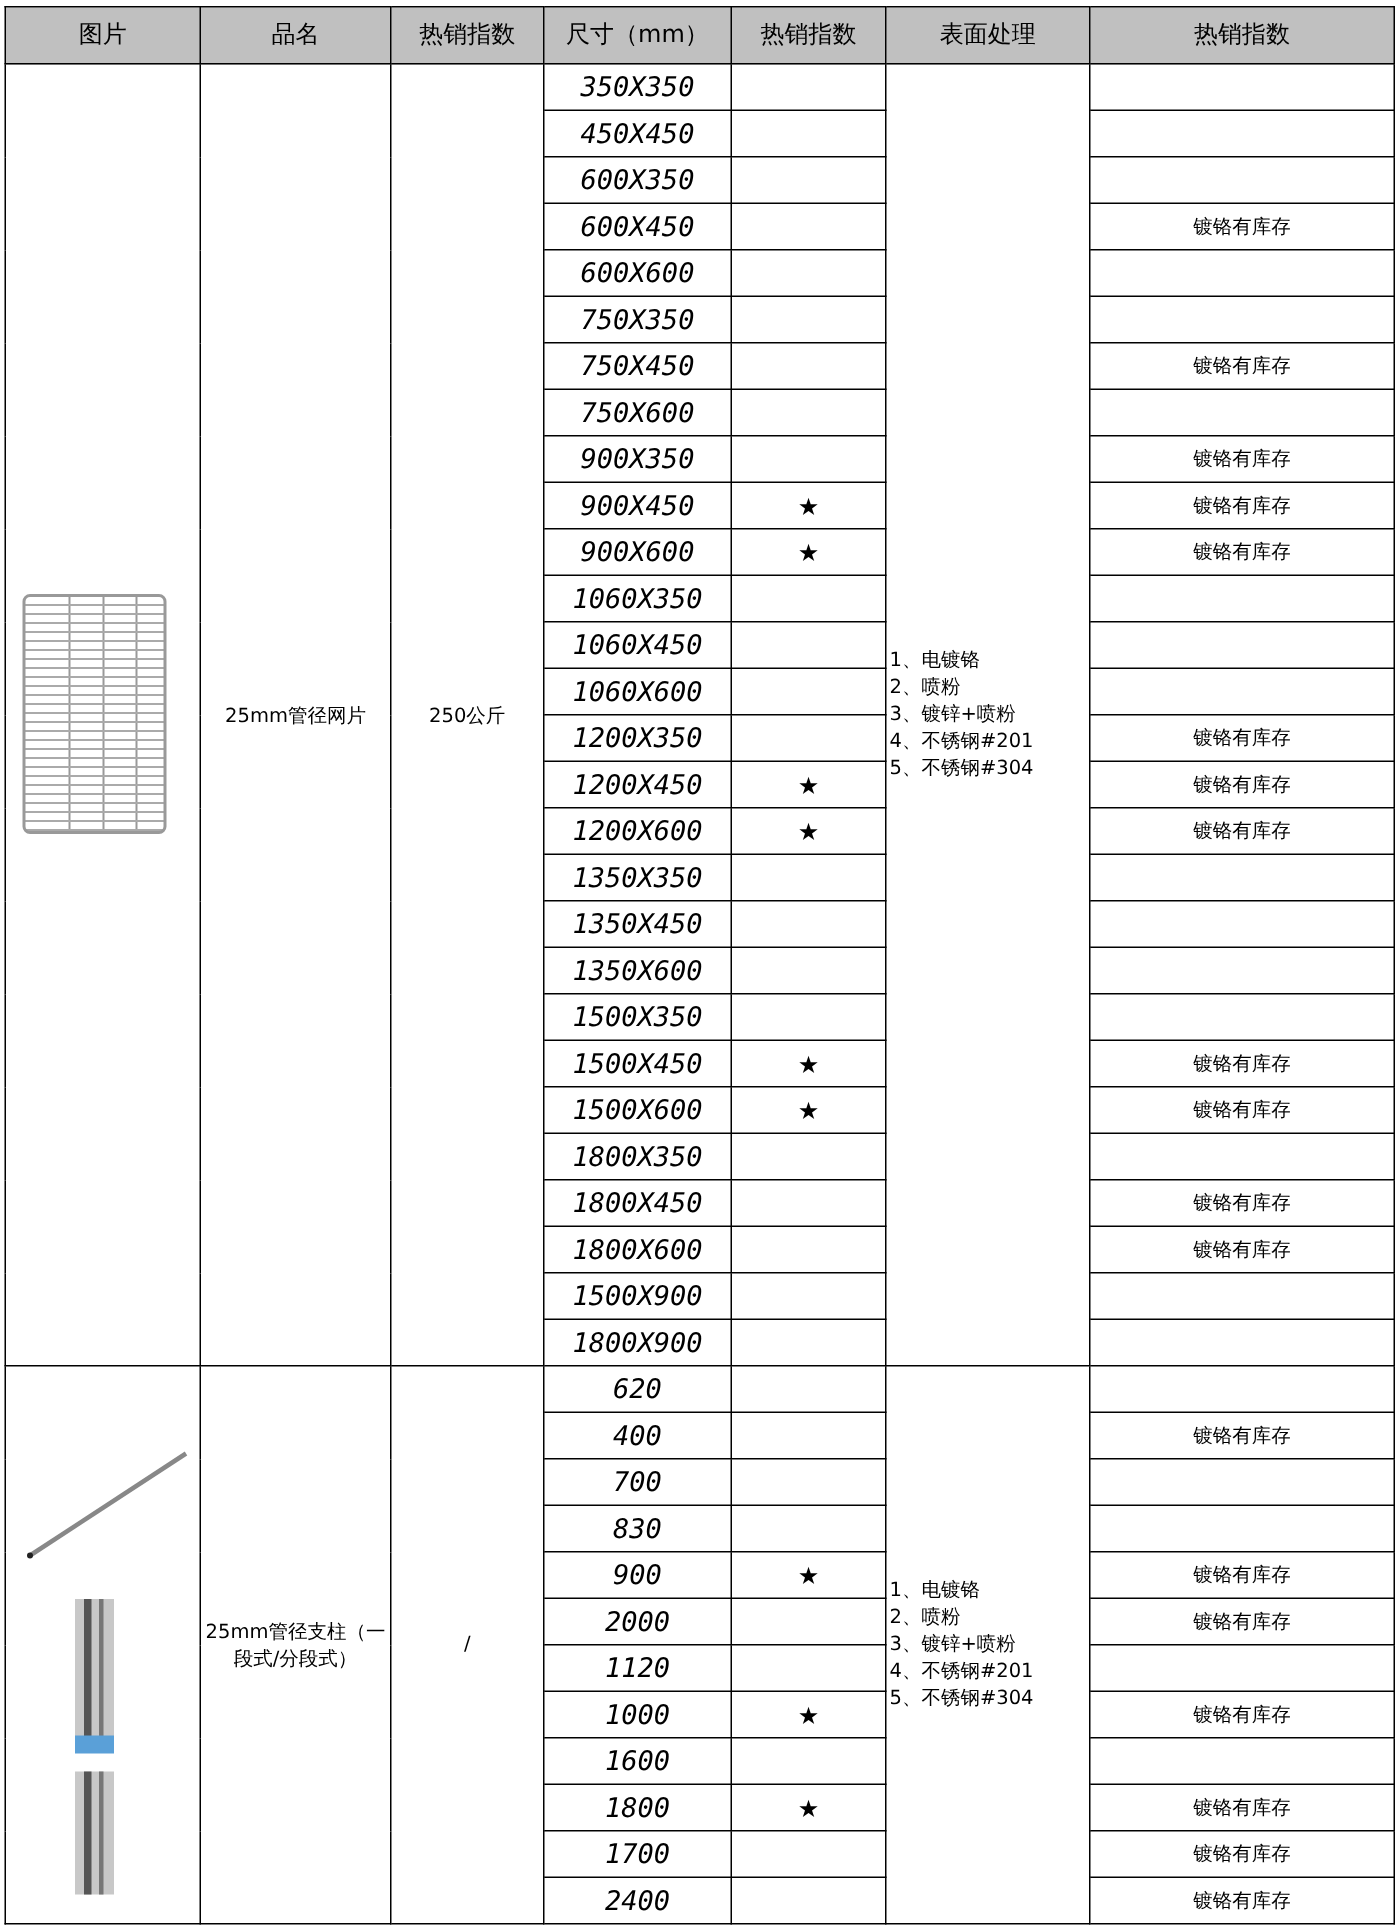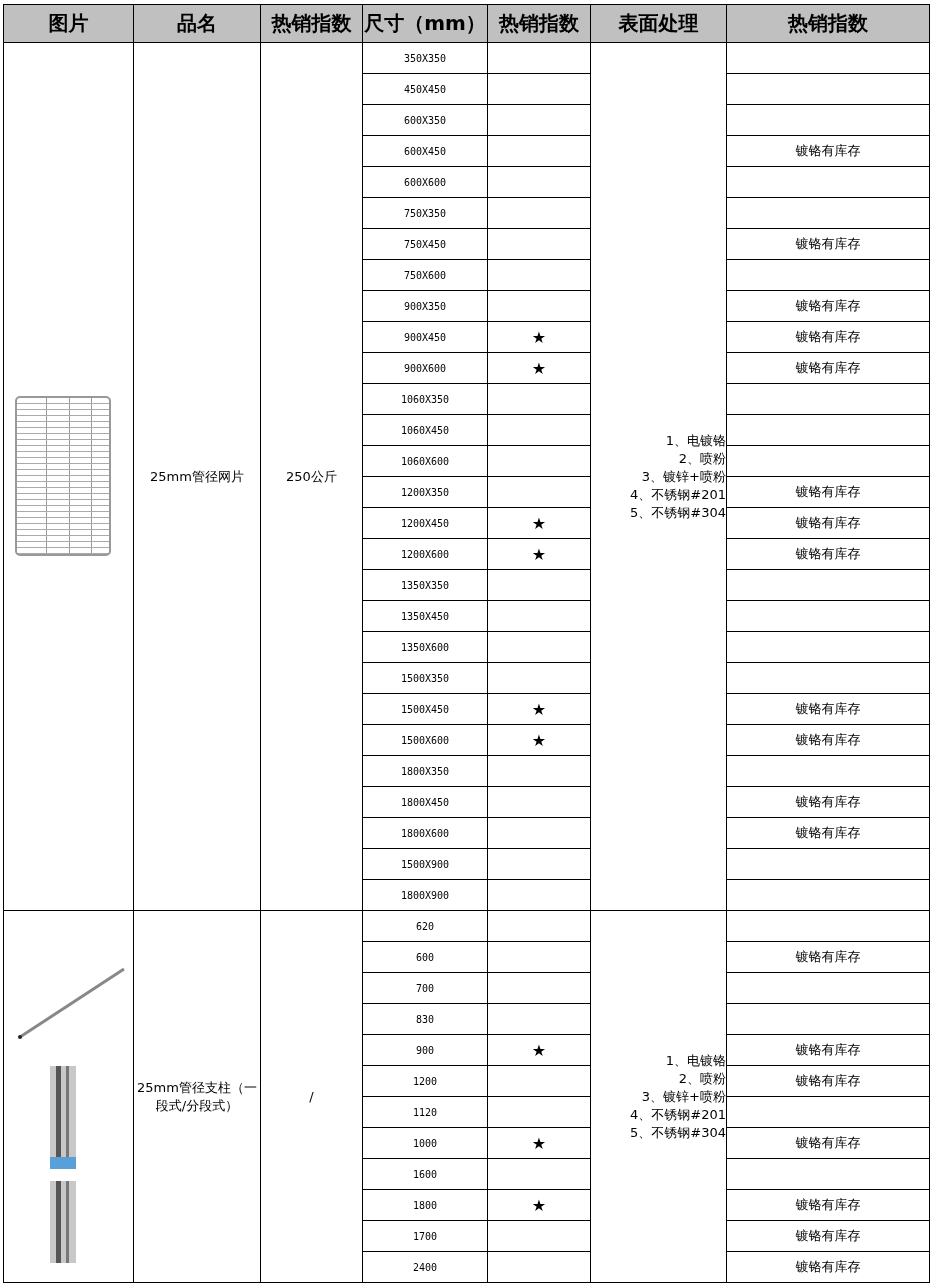--- a/index.html
+++ b/index.html
@@ -1,23 +1,23 @@
 <!DOCTYPE html>
 <html><head>
 <meta charset="utf-8">
 <style>
   html,body{margin:0;padding:0;background:#fff;}
   body{width:933px;height:1285px;overflow:hidden;font-family:"DejaVu Sans",sans-serif;color:#000;}
   table{position:absolute;left:3px;top:4px;border-collapse:collapse;table-layout:fixed;}
   td,th{border:1px solid #000;padding:0;font-size:13px;text-align:center;vertical-align:middle;}
-  th{background:#c0c0c0;font-weight:bold;font-size:20px;height:37px;}
+  th{background:#c0c0c0;font-weight:normal;font-size:16px;height:37px;}
   td.row{height:30px;}
-  td.size{font-family:"DejaVu Sans Mono","Liberation Mono",monospace;font-size:10px;}
+  td.size{font-family:"DejaVu Sans Mono","Liberation Mono",monospace;font-size:18px;font-style:italic;}
   td.surface{text-align:left;font-size:13px;line-height:18px;padding-left:2px;vertical-align:middle;}
-  td.surface div{white-space:nowrap;text-align:right;}
+  td.surface div{white-space:nowrap;}
   .star{font-size:16px;}
   .img-cell{position:relative;}
   .grid-img{position:absolute;left:11px;width:96px;height:160px;border:2px solid #999;border-radius:5px;box-sizing:border-box;
     background-image:repeating-linear-gradient(to bottom, transparent 0, transparent 5px, #aaa 5px, #aaa 6px),
                      linear-gradient(to right, transparent 31%, #999 31%, #999 32.5%, transparent 32.5%, transparent 56%, #999 56%, #999 57.5%, transparent 57.5%, transparent 80%, #999 80%, #999 81.5%, transparent 81.5%);}
 </style>
 </head>
 <body>
 
 <table>
@@ -215,41 +215,41 @@
         <td rowspan="12" class="surface">
           <div>1、电镀铬</div>
           <div>2、喷粉</div>
           <div>3、镀锌+喷粉</div>
           <div>4、不锈钢#201</div>
           <div>5、不锈钢#304</div>
         </td>
         <td></td>
       </tr>
       <tr>
-        <td class="row size">600</td>
+        <td class="row size">400</td>
         <td class="star"></td>
         <td>镀铬有库存</td>
       </tr>
       <tr>
         <td class="row size">700</td>
         <td class="star"></td>
         <td></td>
       </tr>
       <tr>
         <td class="row size">830</td>
         <td class="star"></td>
         <td></td>
       </tr>
       <tr>
         <td class="row size">900</td>
         <td class="star">★</td>
         <td>镀铬有库存</td>
       </tr>
       <tr>
-        <td class="row size">1200</td>
+        <td class="row size">2000</td>
         <td class="star"></td>
         <td>镀铬有库存</td>
       </tr>
       <tr>
         <td class="row size">1120</td>
         <td class="star"></td>
         <td></td>
       </tr>
       <tr>
         <td class="row size">1000</td>

